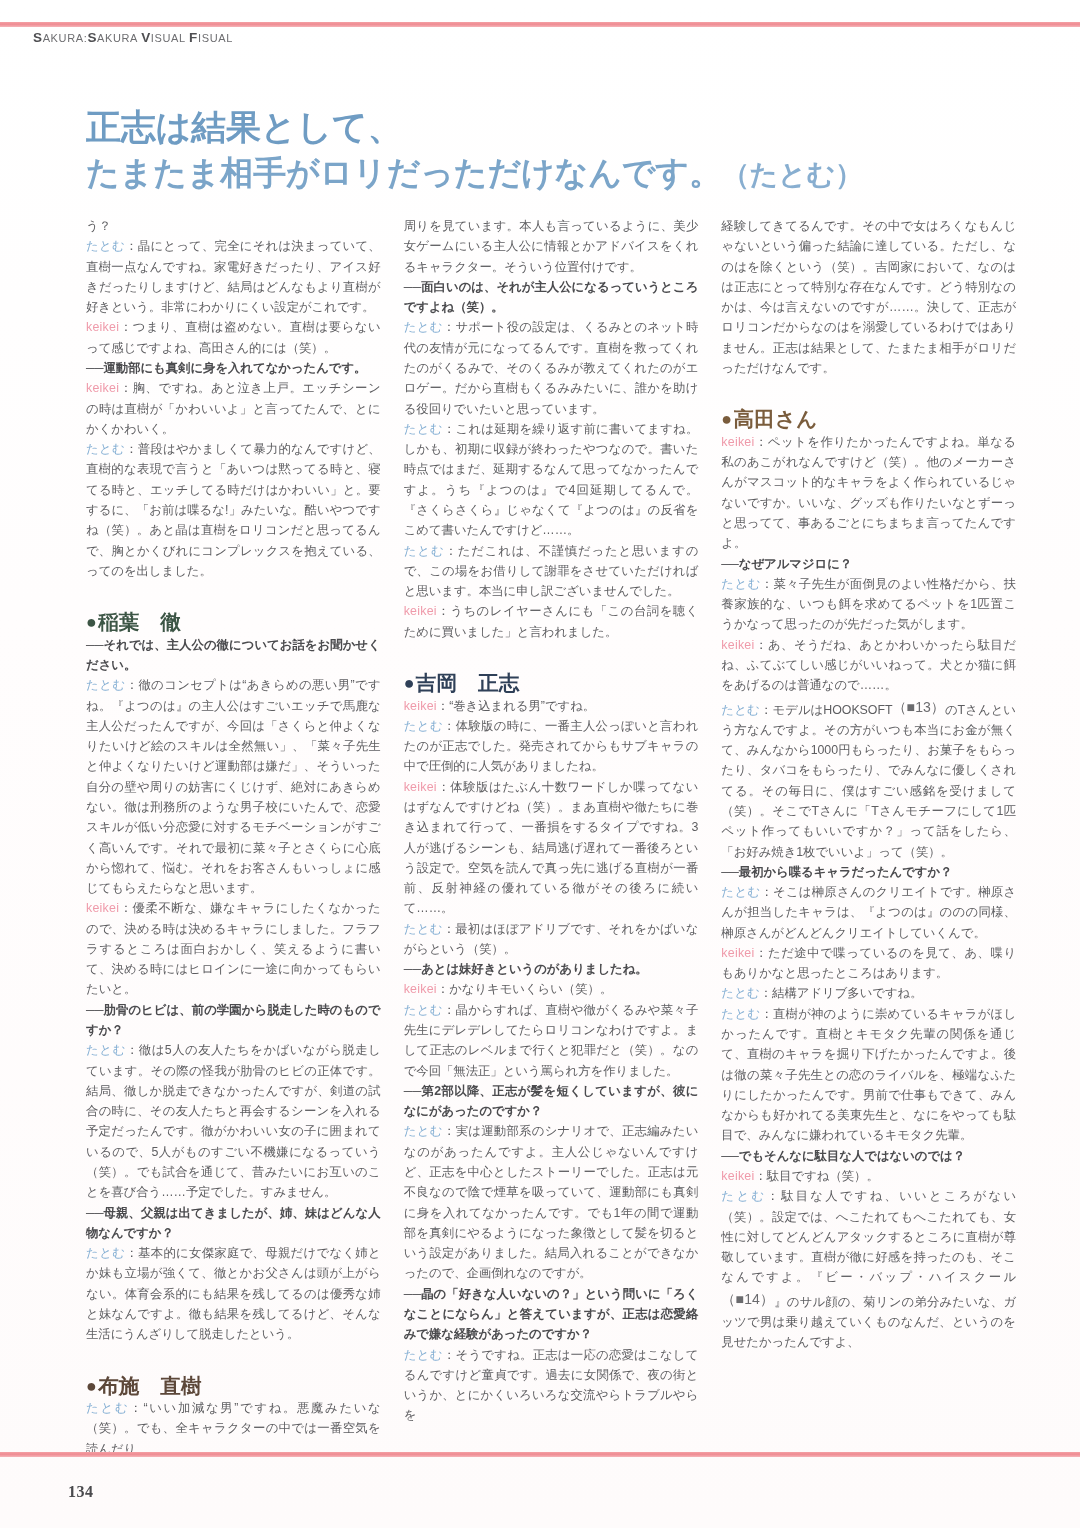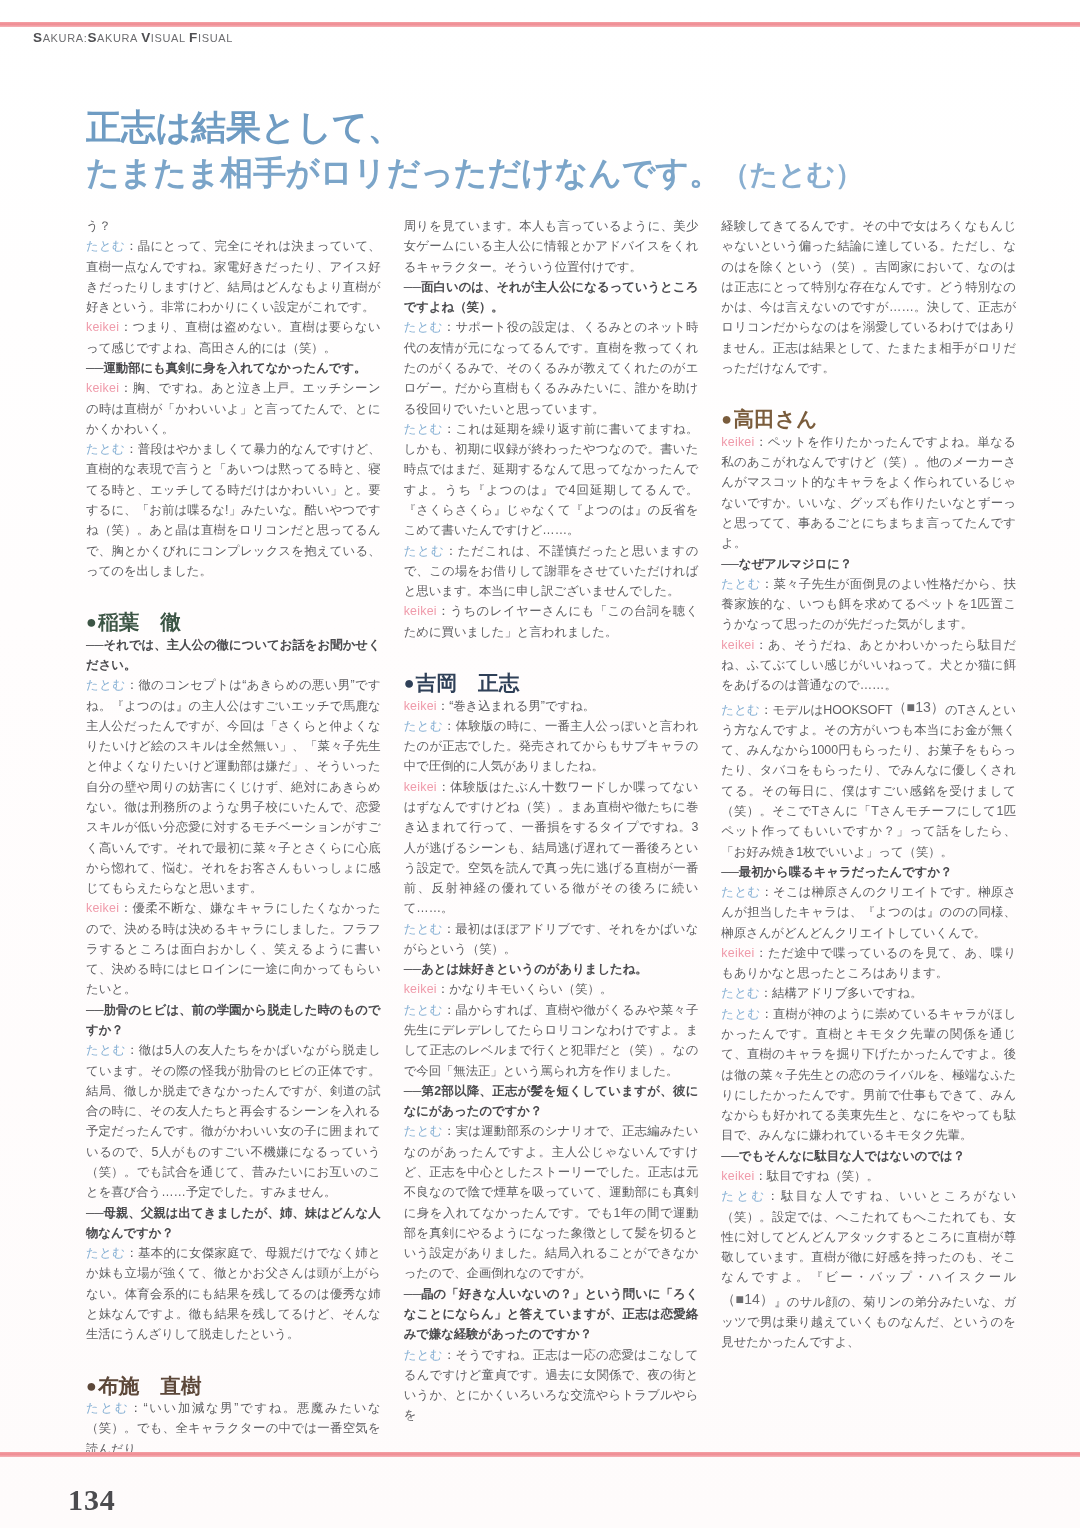--- a/index.html
+++ b/index.html
@@ -52,21 +52,21 @@
     font-size: 11px;
     font-weight: 500;
   }
 
   
   .page-number {
     position: absolute;
     left: 68px;
     top: 1483px;
     font-family: "Liberation Serif", "DejaVu Serif", serif;
-    font-size: 30px;
+    font-size: 16px;
     font-weight: 700;
     color: #4b4b4e;
     letter-spacing: 0.03em;
   }
 
   
   .headline {
     position: absolute;
     left: 86px;
     top: 104px;

